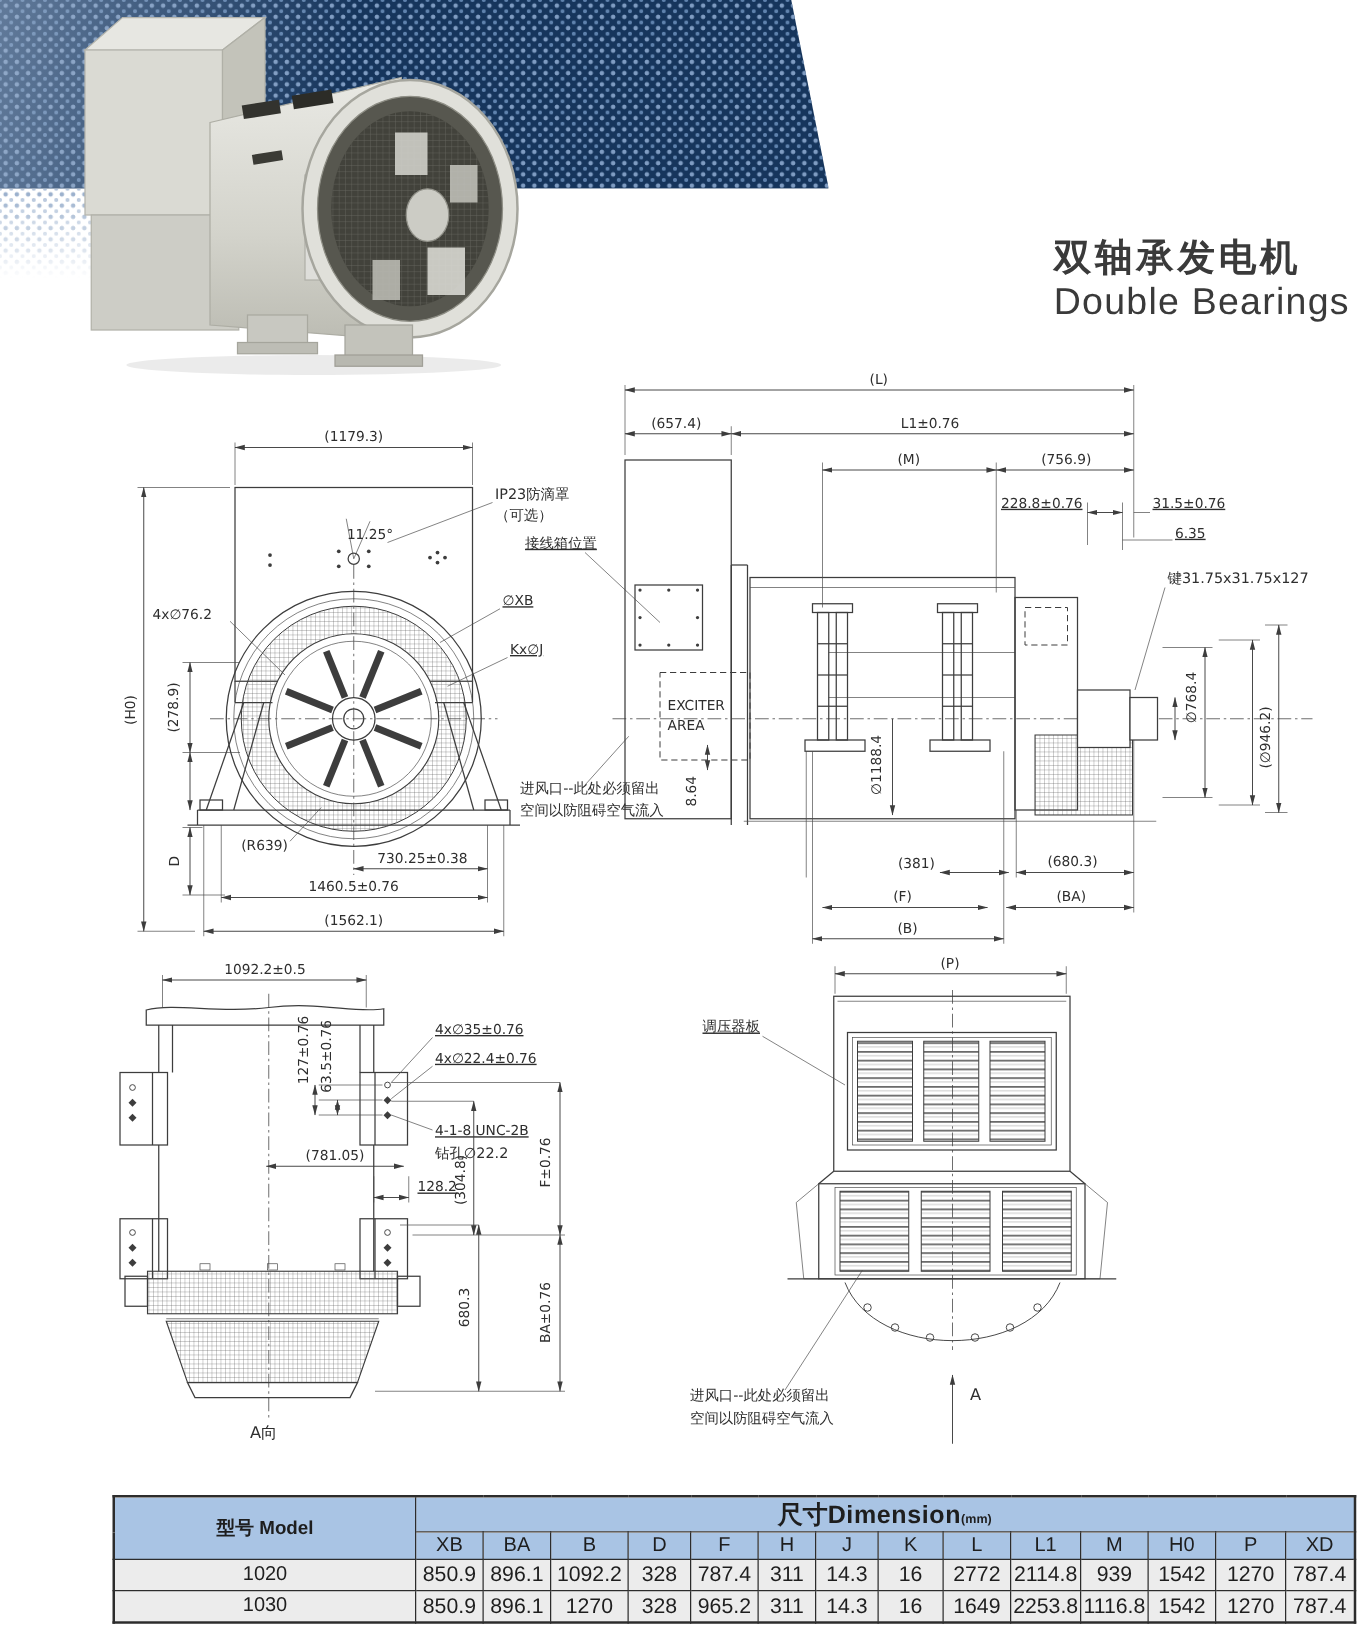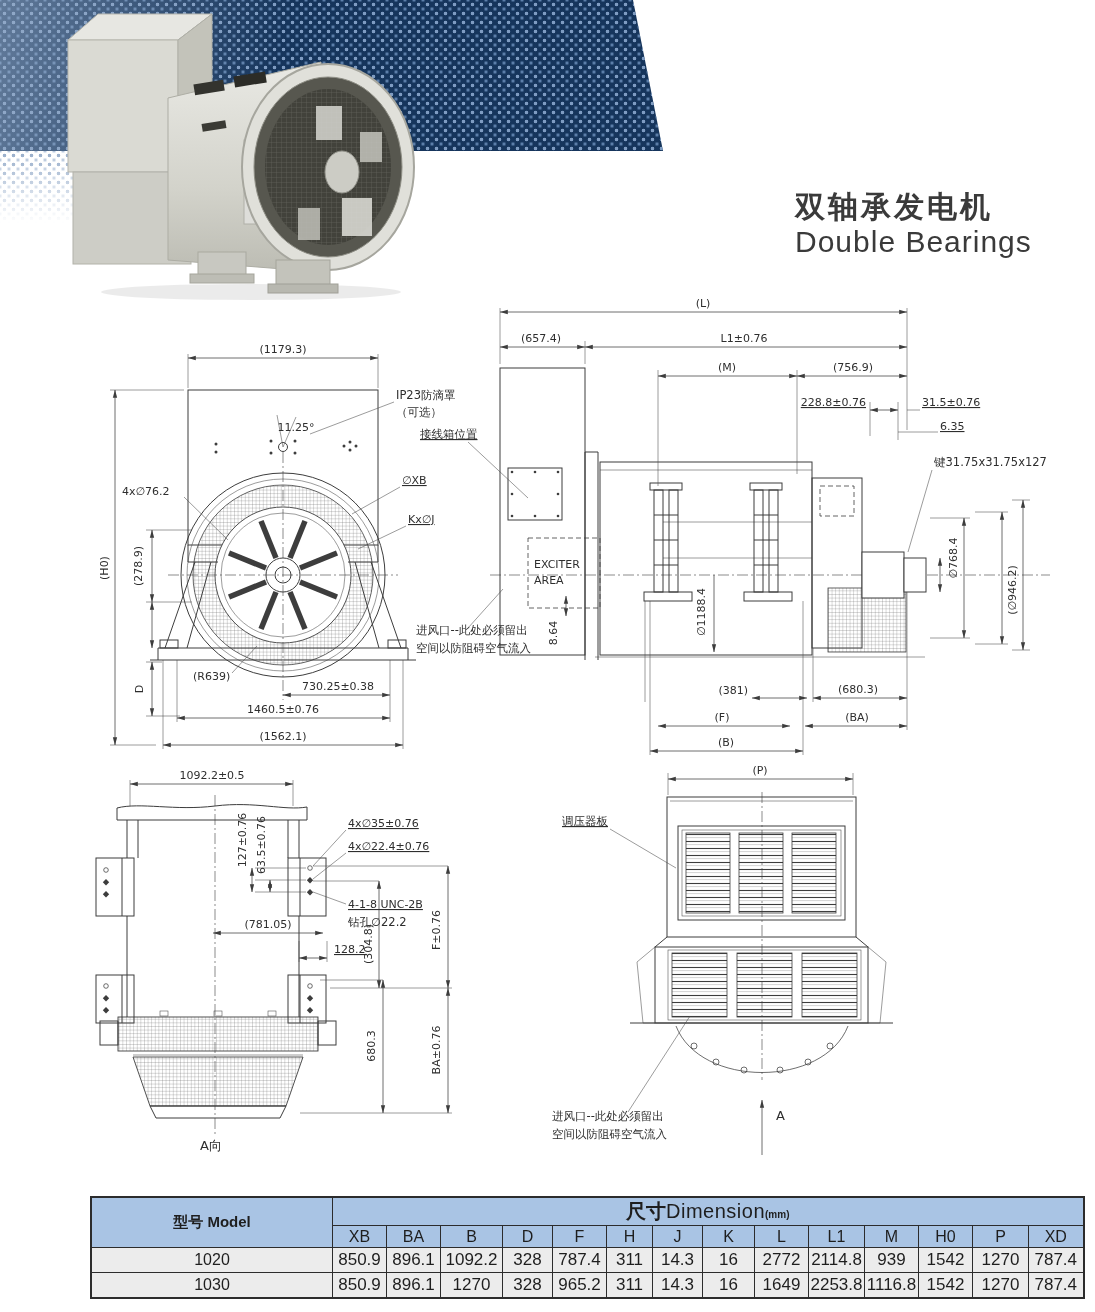--- a/index.html
+++ b/index.html
@@ -22,34 +22,34 @@
     background-image:
       radial-gradient(circle, #8aa3c4 1.5px, rgba(0,0,0,0) 2.1px),
       radial-gradient(circle, #a9bcd5 1.3px, rgba(0,0,0,0) 1.9px);
     background-size:9px 9px,9px 9px;background-position:0 0,4.5px 4.5px;
     -webkit-mask-image:linear-gradient(to bottom,rgba(0,0,0,.9),rgba(0,0,0,0));
     mask-image:linear-gradient(to bottom,rgba(0,0,0,.9),rgba(0,0,0,0));
   }
 
   .photo{position:absolute;left:16px;top:2px;width:430px;height:300px;}
 
-  .title-block{position:absolute;left:795px;top:190px;color:#3a3a3a;line-height:1.1;}
+  .title-block{position:absolute;left:843px;top:190px;color:#3a3a3a;line-height:1.1;}
   .title-zh{font-size:30px;font-weight:600;letter-spacing:3px;}
   .title-en{font-size:30px;font-weight:500;letter-spacing:1px;margin-top:2px;}
 
   .drawings{position:absolute;left:0;top:0;width:1095px;height:1312px;}
 
   
   table.dims{position:absolute;left:90px;top:1196px;border-collapse:collapse;table-layout:fixed;
     border:2px solid #2c2c2c;color:#1e1e1e;}
   table.dims th,table.dims td{border:1px solid #2c2c2c;text-align:center;padding:0;overflow:hidden;white-space:nowrap;}
   th.model-h{width:240px;background:#a9c4e4;font-size:15px;font-weight:bold;height:47px;}
   th.dim-h{background:#a9c4e4;height:26px;}
   .dh-zh{font-size:20px;font-weight:bold;}
-  .dh-en{font-size:20px;font-weight:400;letter-spacing:.5px;}
+  .dh-en{font-size:20px;font-weight:700;letter-spacing:.5px;}
   .dh-unit{font-size:10px;font-weight:bold;}
   tr.colrow th{background:#a9c4e4;font-size:16px;font-weight:500;height:21px;margin-left:25px;}
   tr.datarow td{background:#ececec;font-size:17px;height:24px;}
   tr.datarow td.model-c{font-size:16px;}
 
   
   .s{stroke:#3d3d3d;stroke-width:1;fill:none;}
   .sw{stroke:#3d3d3d;stroke-width:1;fill:#fff;}
   .thin{stroke:#4a4a4a;stroke-width:.55;fill:none;}
   .dim{stroke:#3d3d3d;stroke-width:.75;fill:none;}

